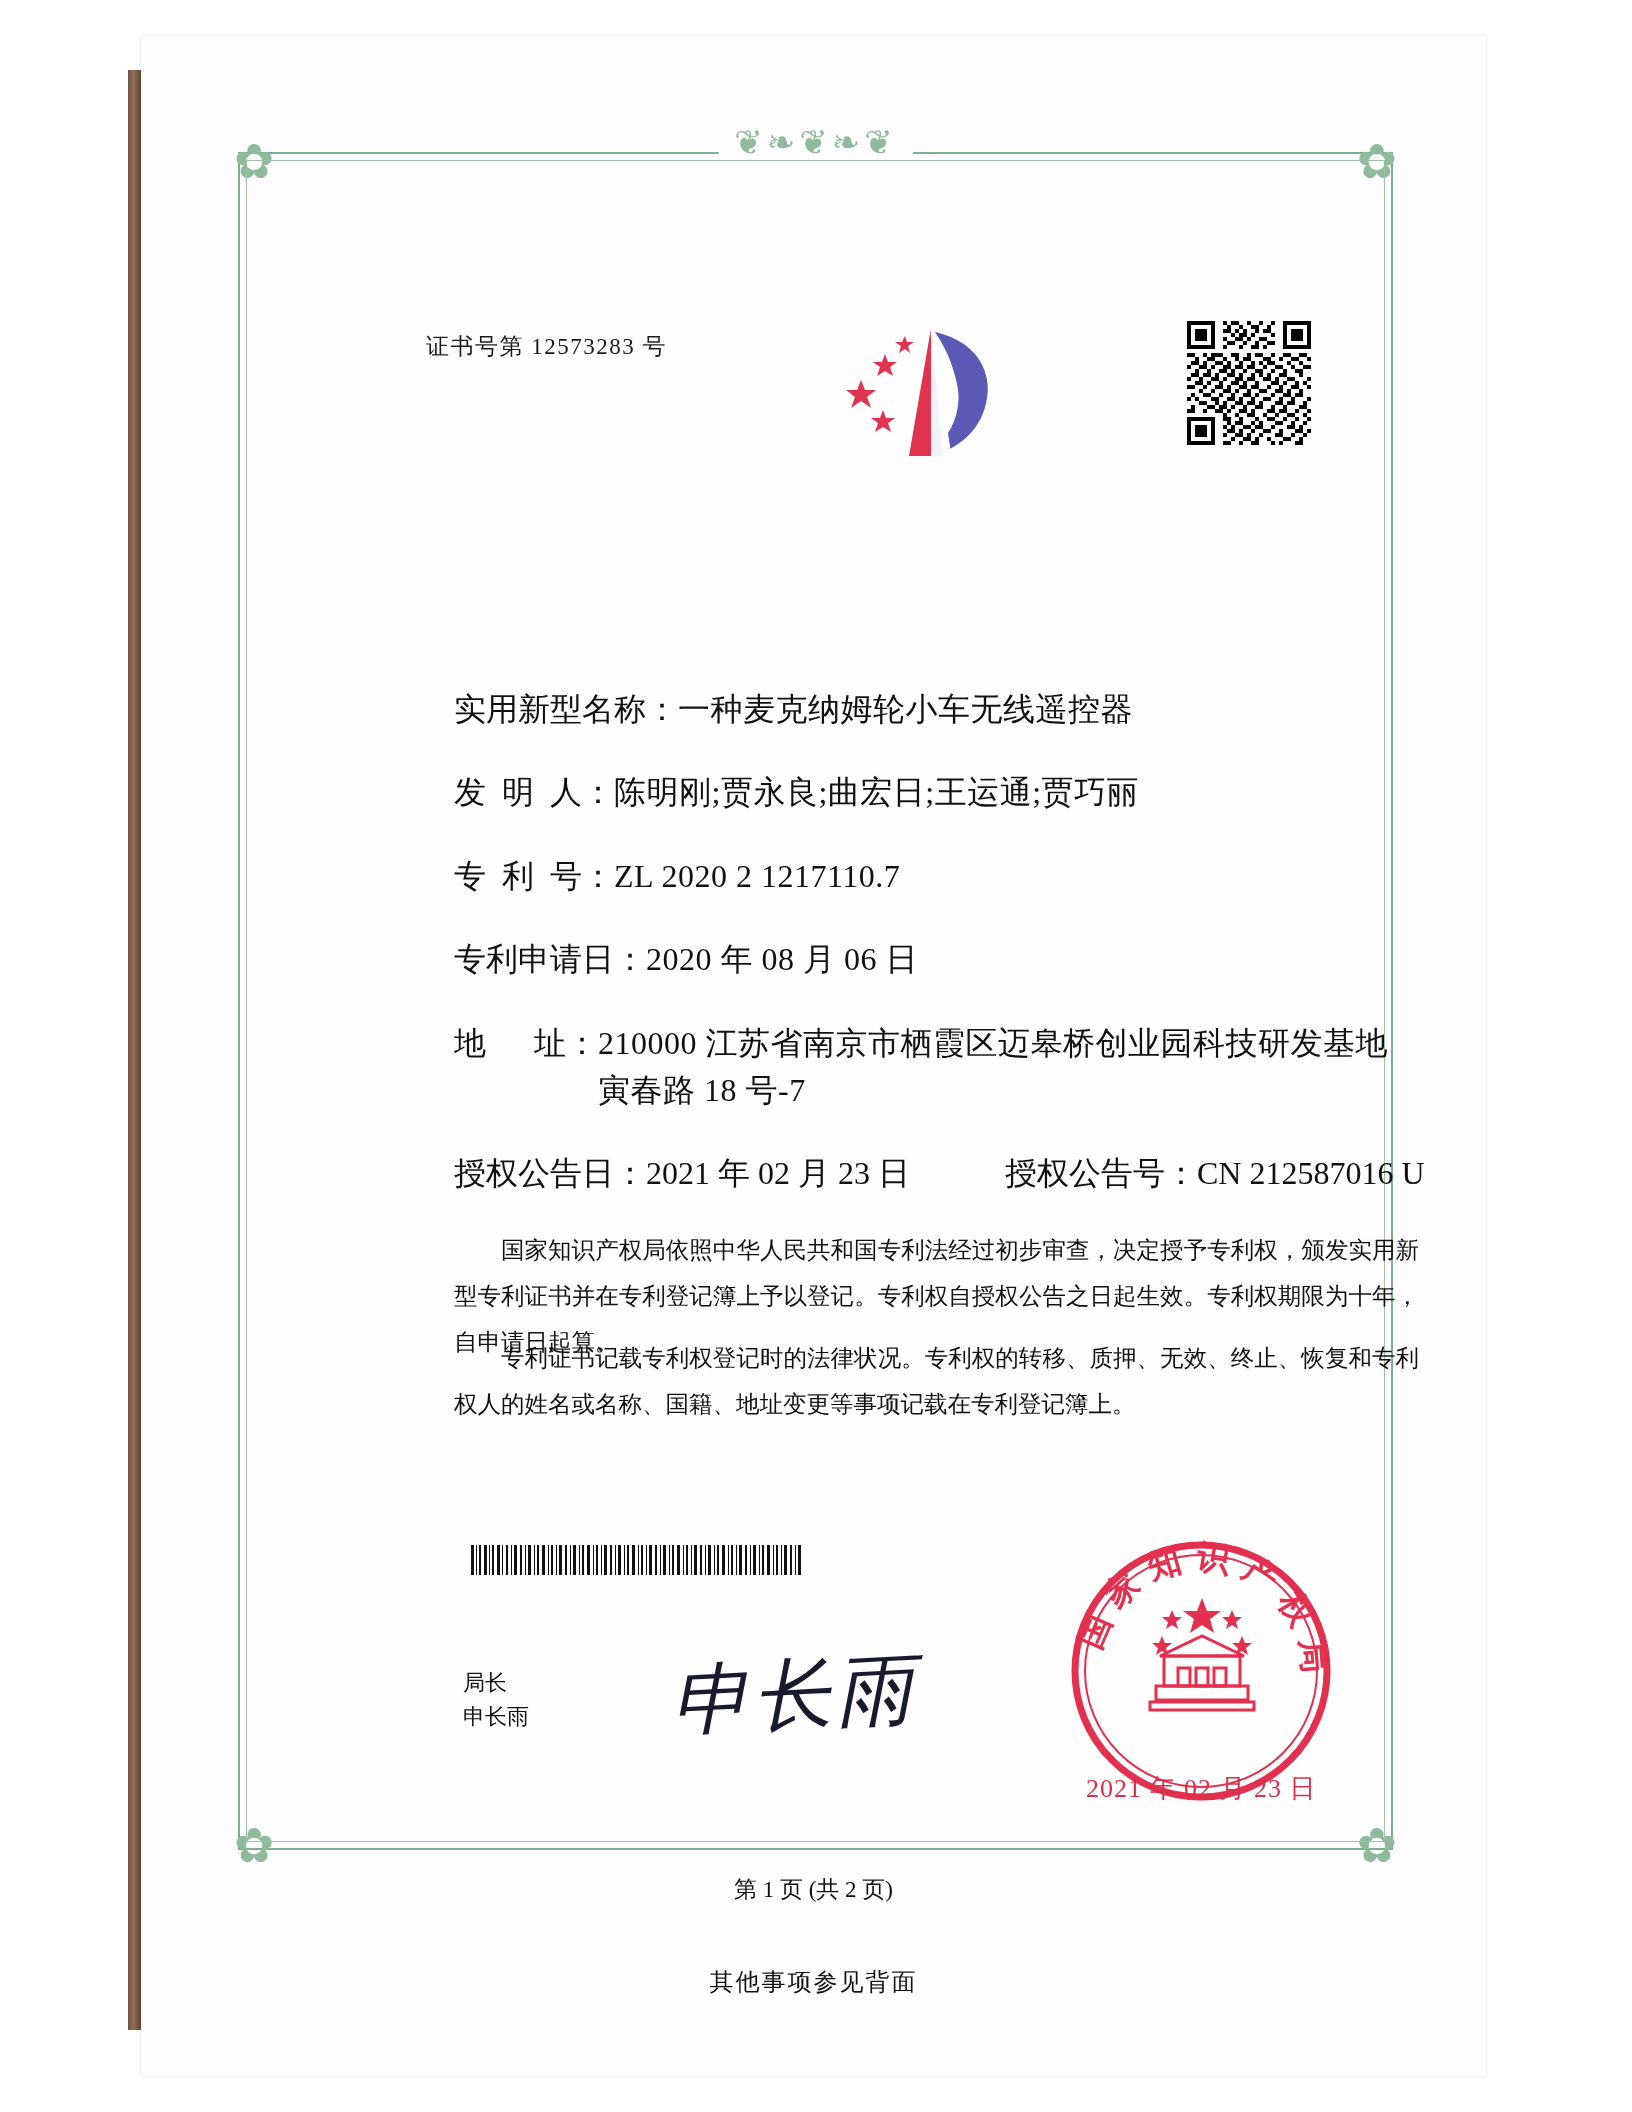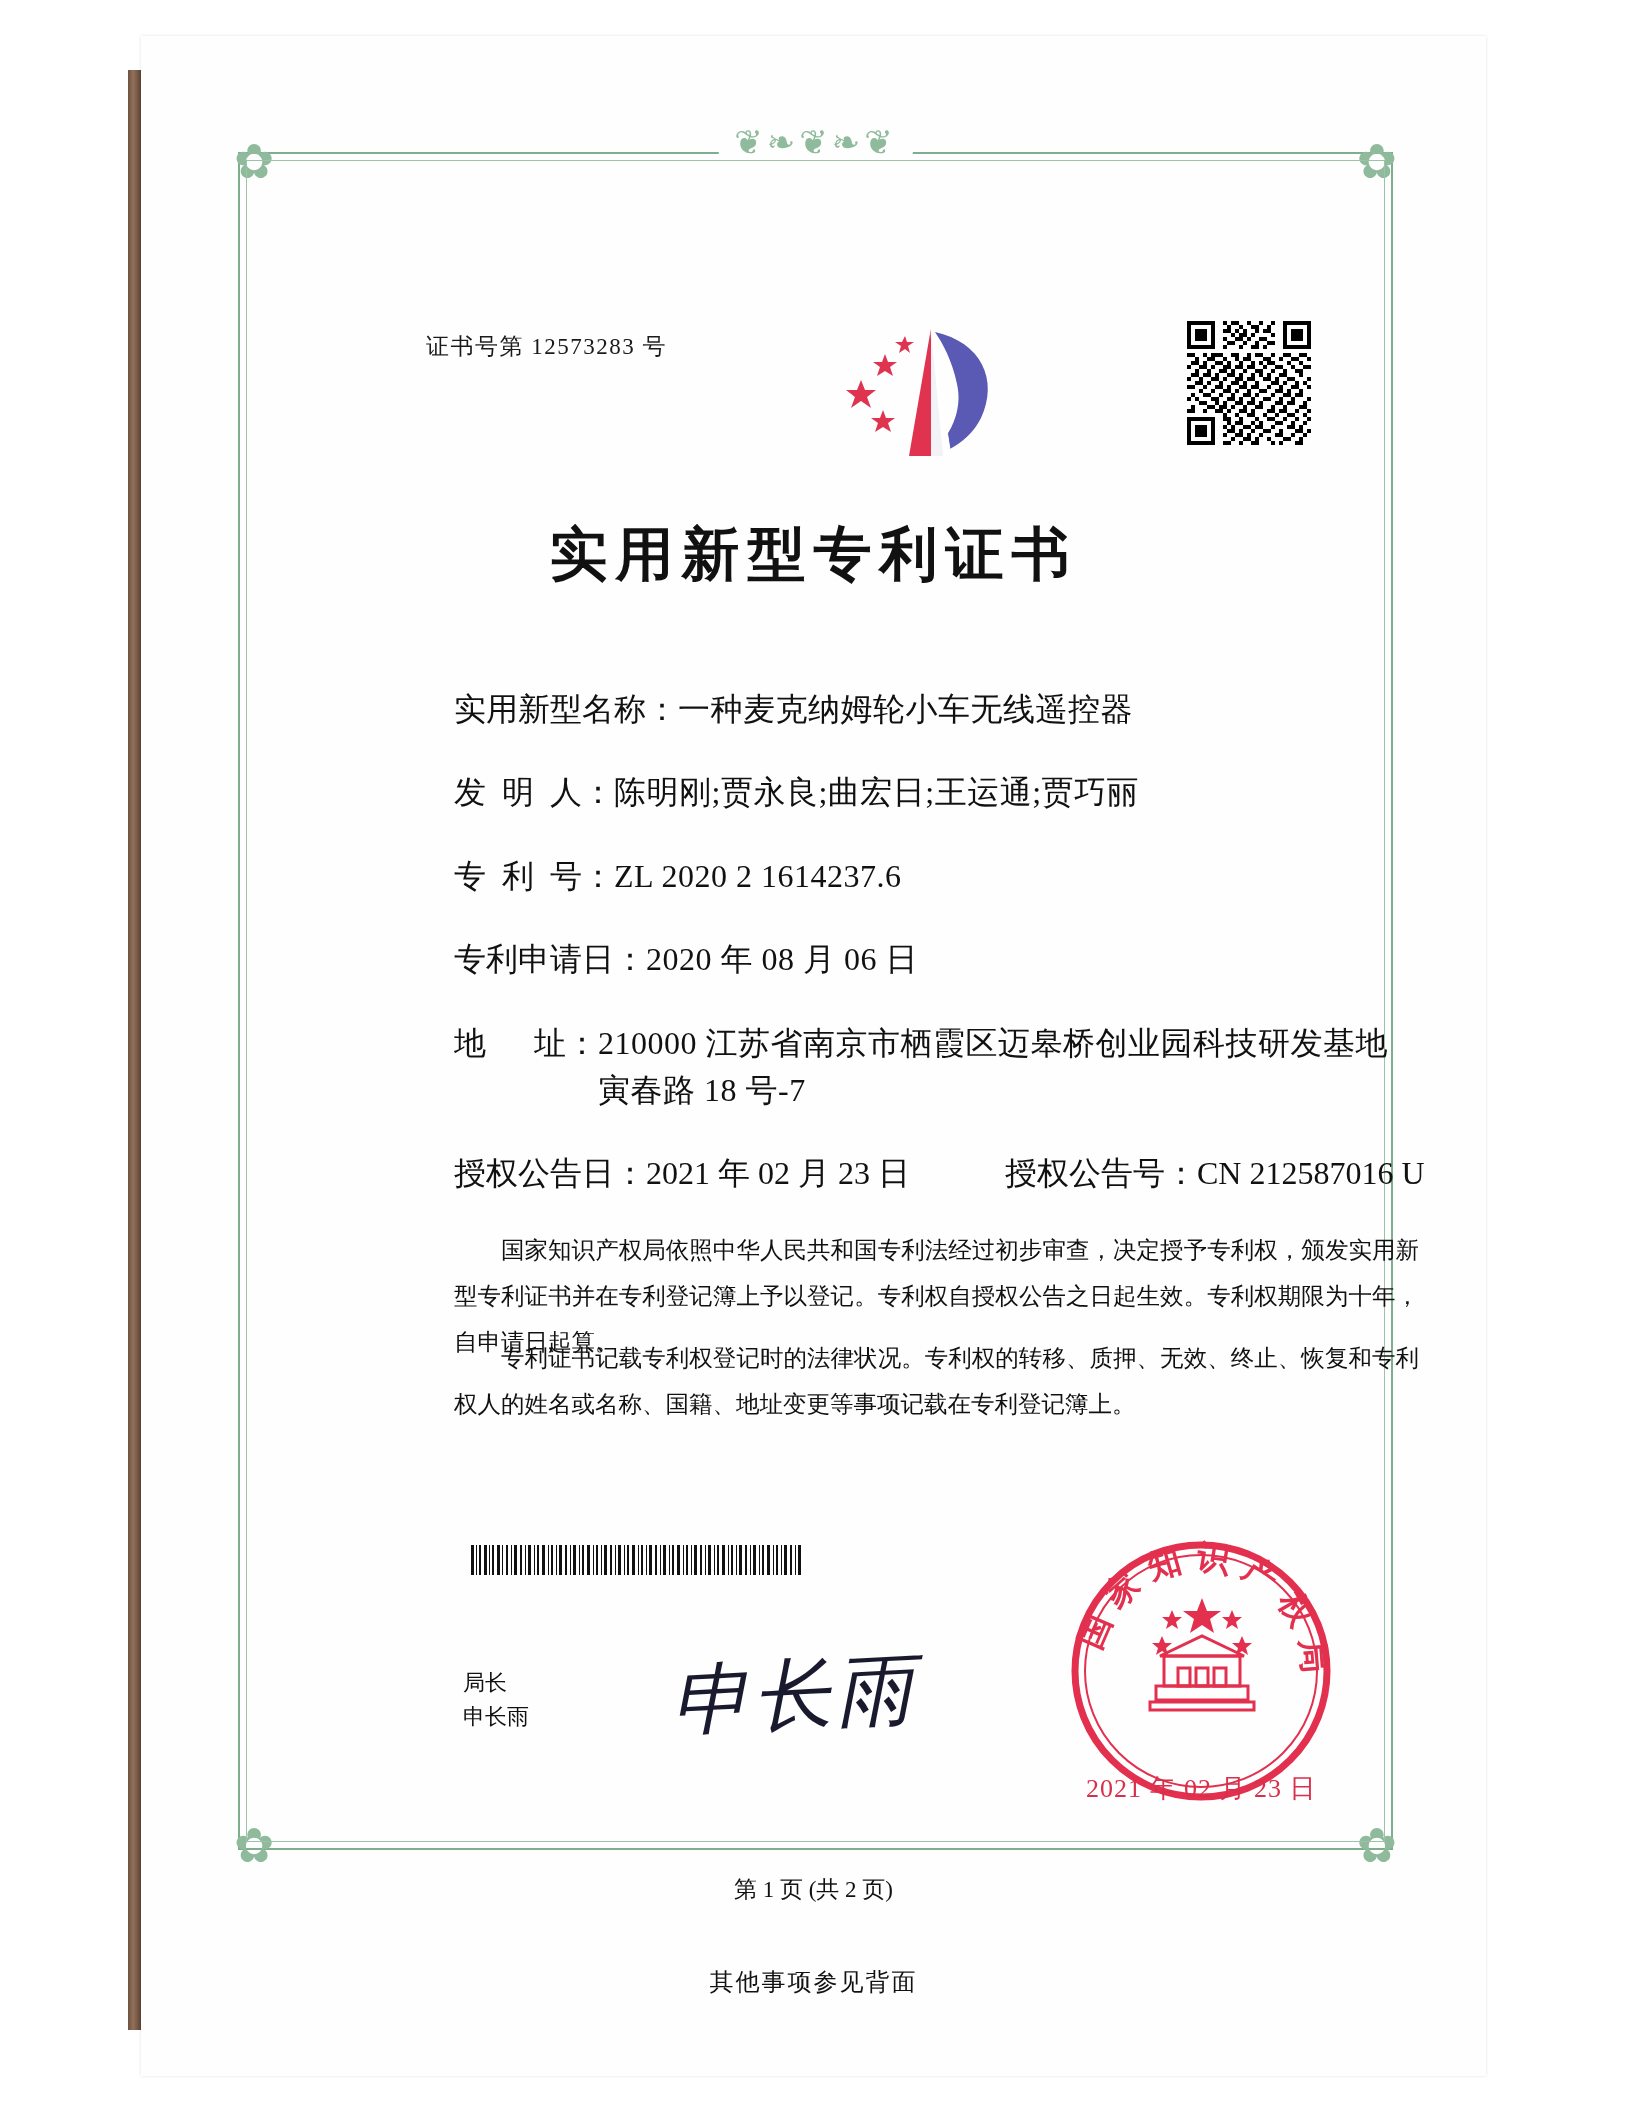--- a/index.html
+++ b/index.html
@@ -511,34 +511,33 @@
         <rect x="9" y="30" width="2" height="1"></rect>
           <rect x="13" y="30" width="1" height="1"></rect>
           <rect x="16" y="30" width="2" height="1"></rect>
           <rect x="21" y="30" width="1" height="1"></rect>
           <rect x="23" y="30" width="1" height="1"></rect>
           <rect x="27" y="30" width="2" height="1"></rect>
       </g>
     </svg>
   </div>
 
-  <div class="doc-title">实用新型专利证书</div>
 
   <div class="fields">
     <div class="field-row">
       <span class="field-label">实用新型名称：</span>
       <span class="field-value">一种麦克纳姆轮小车无线遥控器</span>
     </div>
     <div class="field-row">
       <span class="field-label">发  明  人：</span>
       <span class="field-value">陈明刚;贾永良;曲宏日;王运通;贾巧丽</span>
     </div>
     <div class="field-row">
       <span class="field-label">专  利  号：</span>
-      <span class="field-value">ZL 2020 2 1614237.6</span>
+      <span class="field-value">ZL 2020 2 1217110.7</span>
     </div>
     <div class="field-row">
       <span class="field-label">专利申请日：</span>
       <span class="field-value">2020 年 08 月 06 日</span>
     </div>
     <div class="field-row">
       <span class="field-label">地      址：</span>
       <span class="field-value">
         <span>210000 江苏省南京市栖霞区迈皋桥创业园科技研发基地</span>
         <span class="sub-line">寅春路 18 号-7</span>

